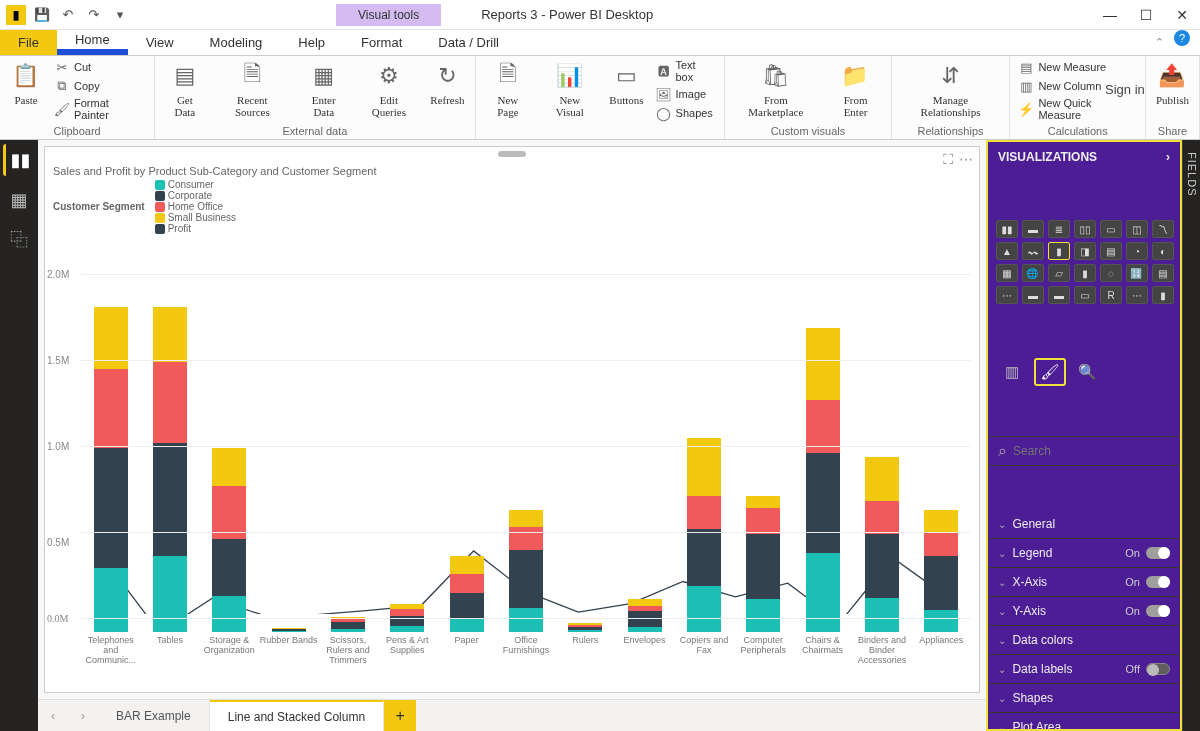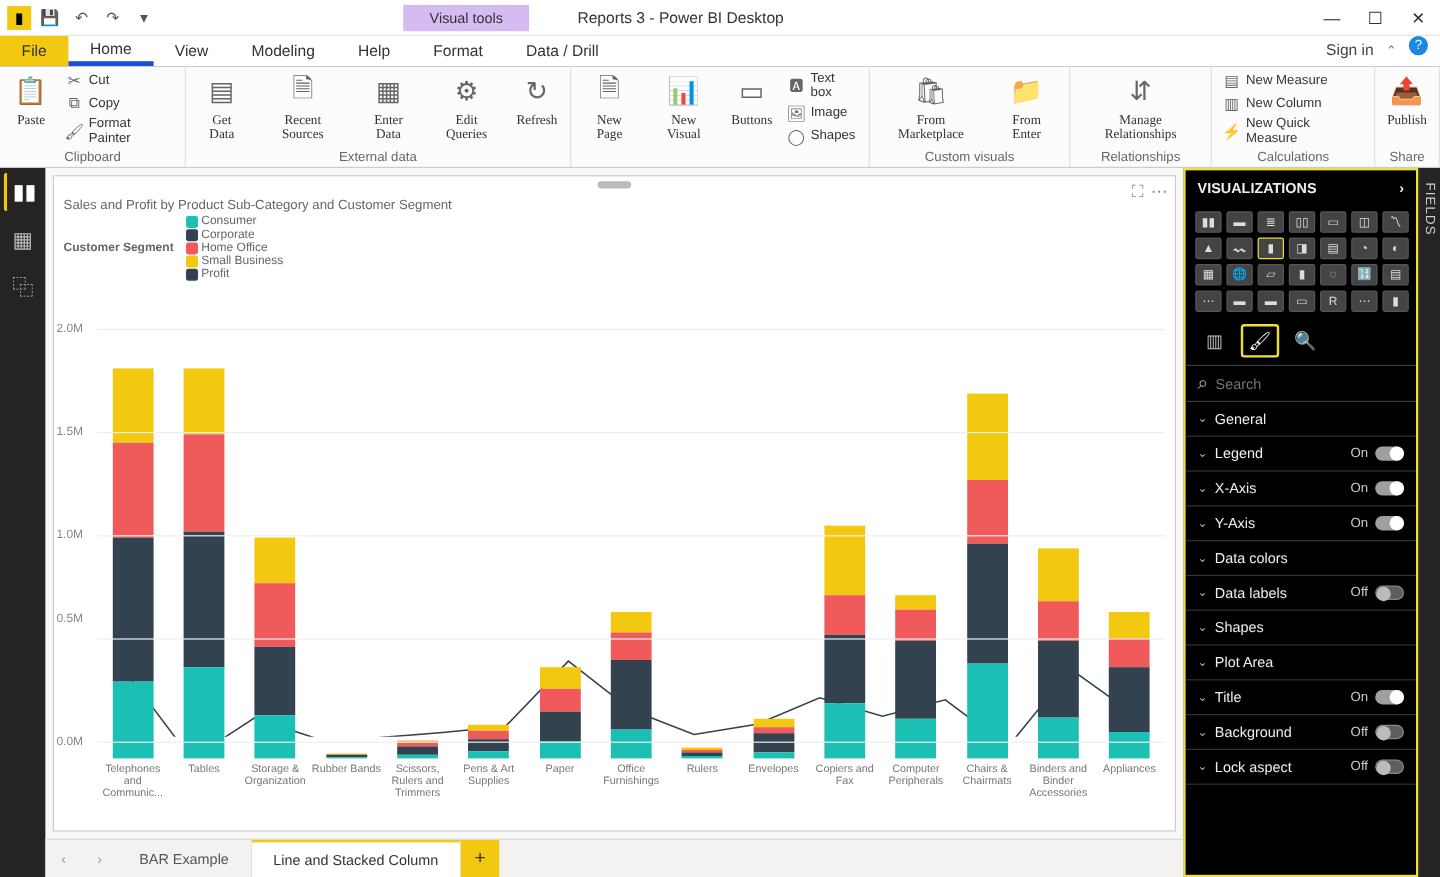--- a/index.html
+++ b/index.html
@@ -13,23 +13,23 @@
 .title-mid { flex: 1; display: flex; align-items: center; justify-content: flex-start; }
 .visual-tools { background: #d4bcf2; color: #333; font-size: 12px; padding: 4px 22px; margin-left: 200px; }
 .app-title { font-size: 13px; color: #333; margin-left: 40px; }
 .win-btns { display: flex; align-items: center; }
 .win-btn { width: 36px; height: 30px; display: flex; align-items: center; justify-content: center; font-size: 14px; color: #333; }
 
 
 .ribbon-tabs { height: 26px; display: flex; align-items: stretch; border-bottom: 1px solid #ccc; }
 .file-tab { background: #f2c811; color: #333; font-size: 13px; padding: 4px 18px; display:flex; align-items:center;}
 .rtab { font-size: 13px; color: #333; padding: 4px 18px; display:flex;align-items:center; cursor:pointer; }
-.rtab.active { border-bottom: 4px solid #1d4ed8; }
+.rtab.active { border-bottom: 6px solid #1d4ed8; }
 .ribbon-spacer { flex: 1; }
-.signin { font-size: 13px; color: #444; padding: 4px 10px; }
+.signin { font-size: 13px; color: #444; padding: 4px 10px; margin-top: 48px; }
 .help-icon { width: 16px; height: 16px; border-radius:50%; background:#1d87e4; color:#fff; font-size:11px; display:flex;align-items:center;justify-content:center; margin:0 10px;}
 
 
 .ribbon { height: 84px; border-bottom: 1px solid #ccc; display: flex; background:#fcfcfc; }
 .rgroup { border-right: 1px solid #e2e2e2; display: flex; flex-direction: column; padding: 2px 8px 0 8px; }
 .rgroup-body { display:flex; align-items:flex-start; gap:10px; flex:1; }
 .rgroup-label { font-size: 11px; color: #666; text-align:center; padding:2px 0; }
 .rbtn-large { display:flex; flex-direction:column; align-items:center; gap:2px; padding:2px 2px; cursor:pointer; }
 .rbtn-large .ico { width:32px; height:32px; display:flex; align-items:center; justify-content:center; font-size:22px; color:#666; }
 .rbtn-large .lbl { font-size: 11px; color:#333; text-align:center; line-height:1.1;font-family:Liberation Serif, serif; }
@@ -62,21 +62,21 @@
 .xlabel { position:absolute; top:100%; width:60px; font-size:9px; color:#777; text-align:center; margin-top:4px; line-height:1.1; word-wrap:break-word;}
 .profit-line { position:absolute; left:0; right:0; bottom:52px; top:0; pointer-events:none; }
 
 .page-tabs { height:32px; display:flex; align-items:stretch; background:#f3f2f1; border-top:1px solid #ddd;}
 .ptab-nav { width:30px; display:flex;align-items:center;justify-content:center; color:#999; font-size:12px;}
 .ptab { padding:0 18px; font-size:12px; color:#555; display:flex;align-items:center; cursor:pointer; border-right:1px solid #e5e5e5;}
 .ptab.active { background:#fff; border-top:2px solid #f2c811; color:#333;}
 .ptab-add { width:32px; background:#f2c811; display:flex;align-items:center;justify-content:center; font-size:16px; color:#333;}
 
 
-.vispanel { width:196px; background:#000000; color:#eee; display:flex; flex-direction:column; border:2px solid #f2e03a; }
+.vispanel { width:196px; background:#4c1d95; color:#eee; display:flex; flex-direction:column; border:2px solid #f2e03a;gap:44px; }
 .panel-header { display:flex; align-items:center; justify-content:space-between; padding:8px 10px; font-size:12px; font-weight:600;}
 .viz-icons { display:grid; grid-template-columns:repeat(7,1fr); gap:4px; padding:4px 8px; }
 .viz-ico { width:22px; height:18px; background:#444; border:1px solid #555; border-radius:2px; display:flex;align-items:center;justify-content:center; font-size:10px; color:#ddd; cursor:pointer;}
 .viz-ico.highlight { border:1px solid #f2e03a; }
 .tab-row { display:flex; gap:6px; padding:6px 8px; }
 .tab-ico { width:32px; height:28px; display:flex;align-items:center;justify-content:center; color:#bbb; font-size:15px; border-radius:3px; cursor:pointer;}
 .tab-ico.active { border:2px solid #f2e03a; color:#fff; }
 .search-row { display:flex; align-items:center; gap:6px; padding:5px 10px; border-top:1px solid #3c3b39; border-bottom:1px solid #3c3b39;}
 .search-row input { flex:1; background:transparent; border:none; color:#ccc; font-size:12px; outline:none;}
 .format-list { flex:1; overflow:auto; }
@@ -446,23 +446,23 @@
               <div class="stackbar">
                 <div class="seg" style="background: rgb(27, 191, 179); height: 22.3364px;"></div>
                 <div class="seg" style="background: rgb(50, 66, 79); height: 53.2636px;"></div>
                 <div class="seg" style="background: rgb(241, 90, 90); height: 24.0545px;"></div>
                 <div class="seg" style="background: rgb(242, 200, 17); height: 22.3364px;"></div>
               </div>
               <div class="xlabel">Appliances</div>
             </div>
           </div>
       <div class="gridline" style="top: 378px;"></div>
-          <div class="ylabel" style="top: 378px;">0.0M</div>
+          <div class="ylabel" style="top: 378px; font-family: Liberation Serif, serif;">0.0M</div>
           <div class="gridline" style="top: 292.091px;"></div>
-          <div class="ylabel" style="top: 276px;">0.5M</div>
+          <div class="ylabel" style="top: 302px;">0.5M</div>
           <div class="gridline" style="top: 206.182px;"></div>
           <div class="ylabel" style="top: 206.182px;">1.0M</div>
           <div class="gridline" style="top: 120.273px;"></div>
           <div class="ylabel" style="top: 120.273px;">1.5M</div>
           <div class="gridline" style="top: 34.3636px;"></div>
           <div class="ylabel" style="top: 34.3636px;">2.0M</div>
         </div>
     </div>
     <div class="page-tabs">
       <div class="ptab-nav">‹</div>

